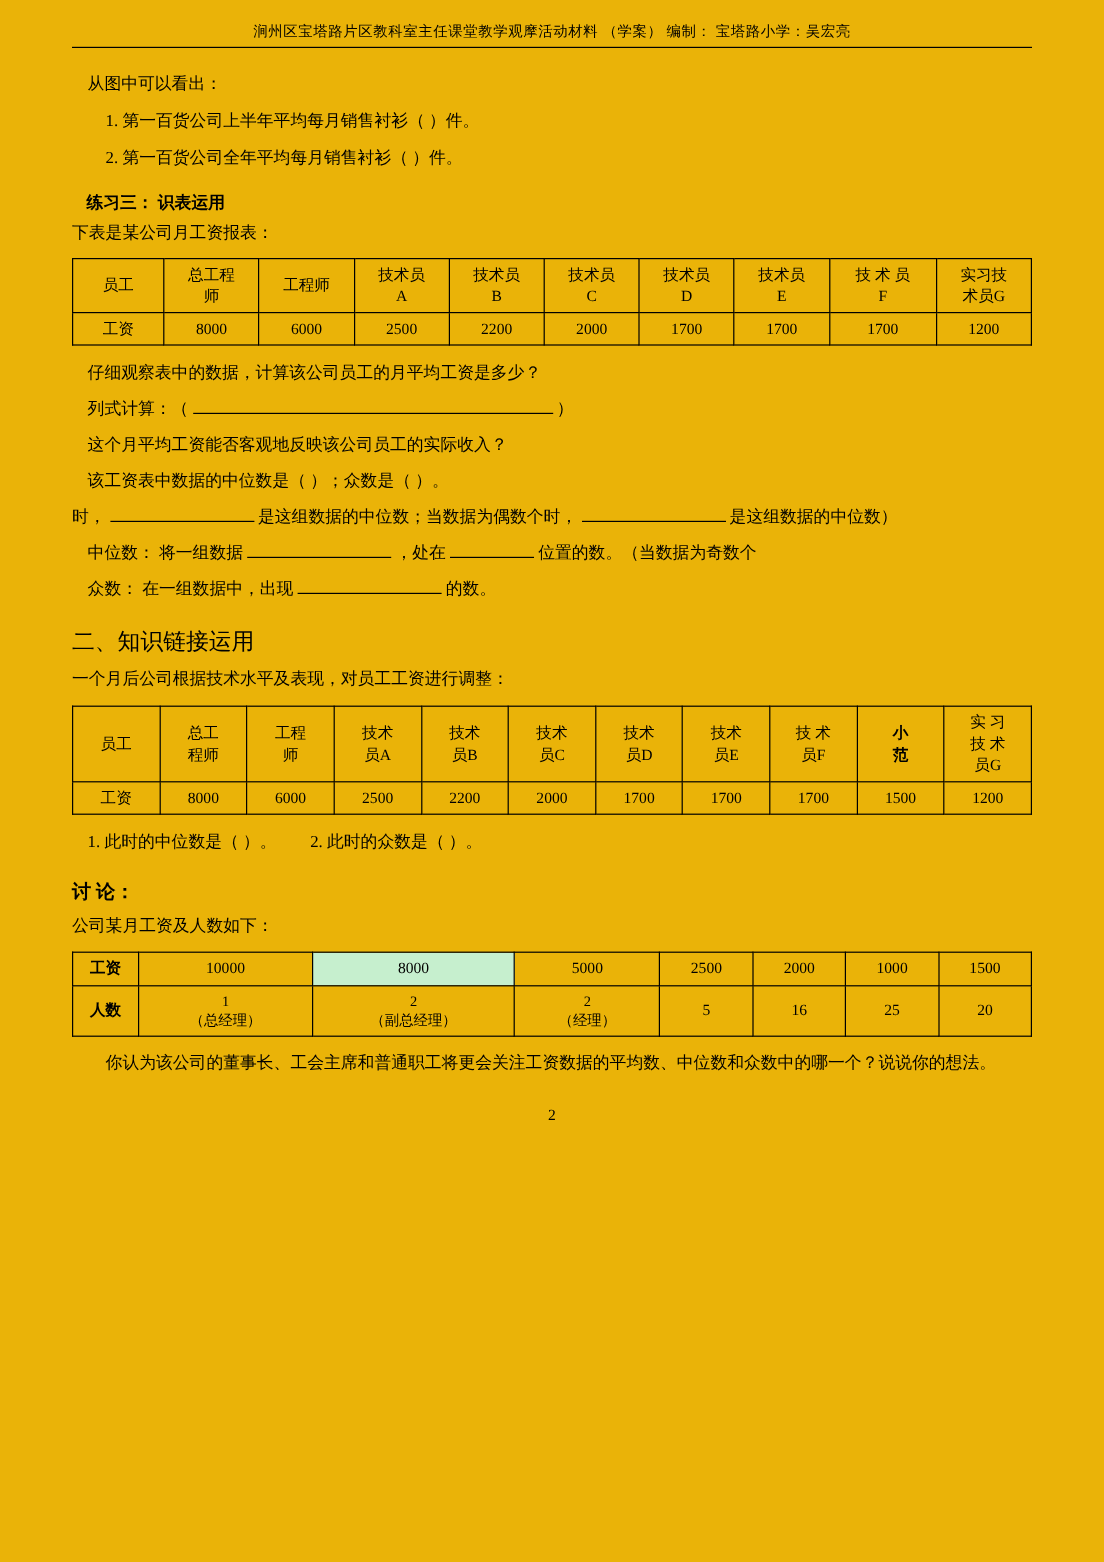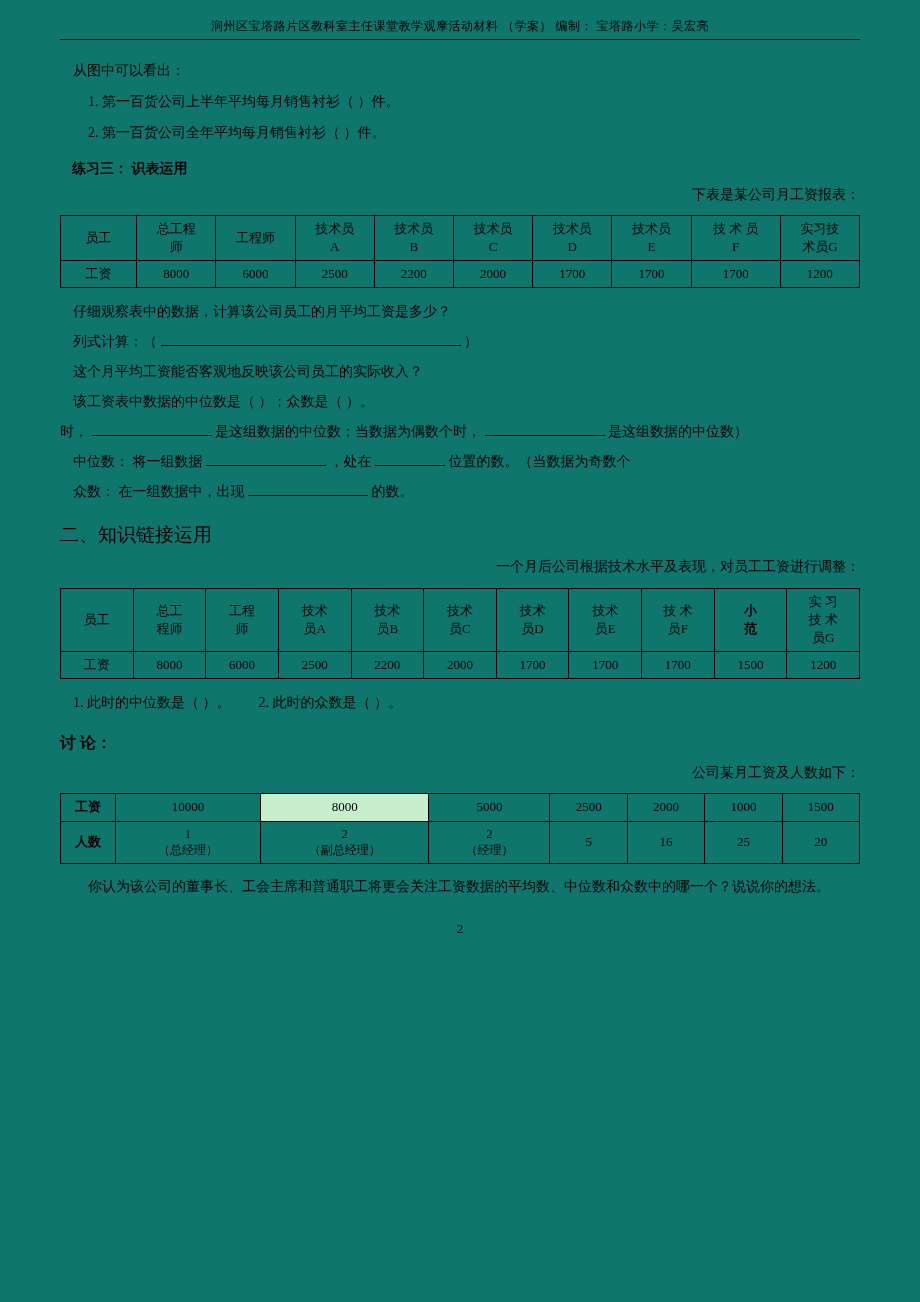--- a/index.html
+++ b/index.html
@@ -9,21 +9,21 @@
       font-size: 14px;
       color: #000;
       width: 920px;
       min-height: 1302px;
       padding: 0;
     }
     .page {
       width: 920px;
       min-height: 1302px;
       padding: 18px 60px 30px 60px;
-      background: #0f766e;
+      background: #eab308;
       position: relative;
     }
     .header {
       text-align: center;
       font-size: 12px;
       border-bottom: 1px solid #000;
       padding-bottom: 4px;
       margin-bottom: 18px;
       letter-spacing: 0.5px;
     }
@@ -33,21 +33,20 @@
     }
     .exercise-title {
       font-weight: bold;
       font-size: 14px;
       margin-bottom: 4px;
       margin-top: 10px;
     }
     .sub-text {
       margin-bottom: 8px;
       line-height: 1.8;
-      text-align: right;
     }
     table {
       border-collapse: collapse;
       margin-bottom: 10px;
     }
     table td, table th {
       border: 1px solid #000;
       padding: 4px 6px;
       text-align: center;
       font-size: 13px;

